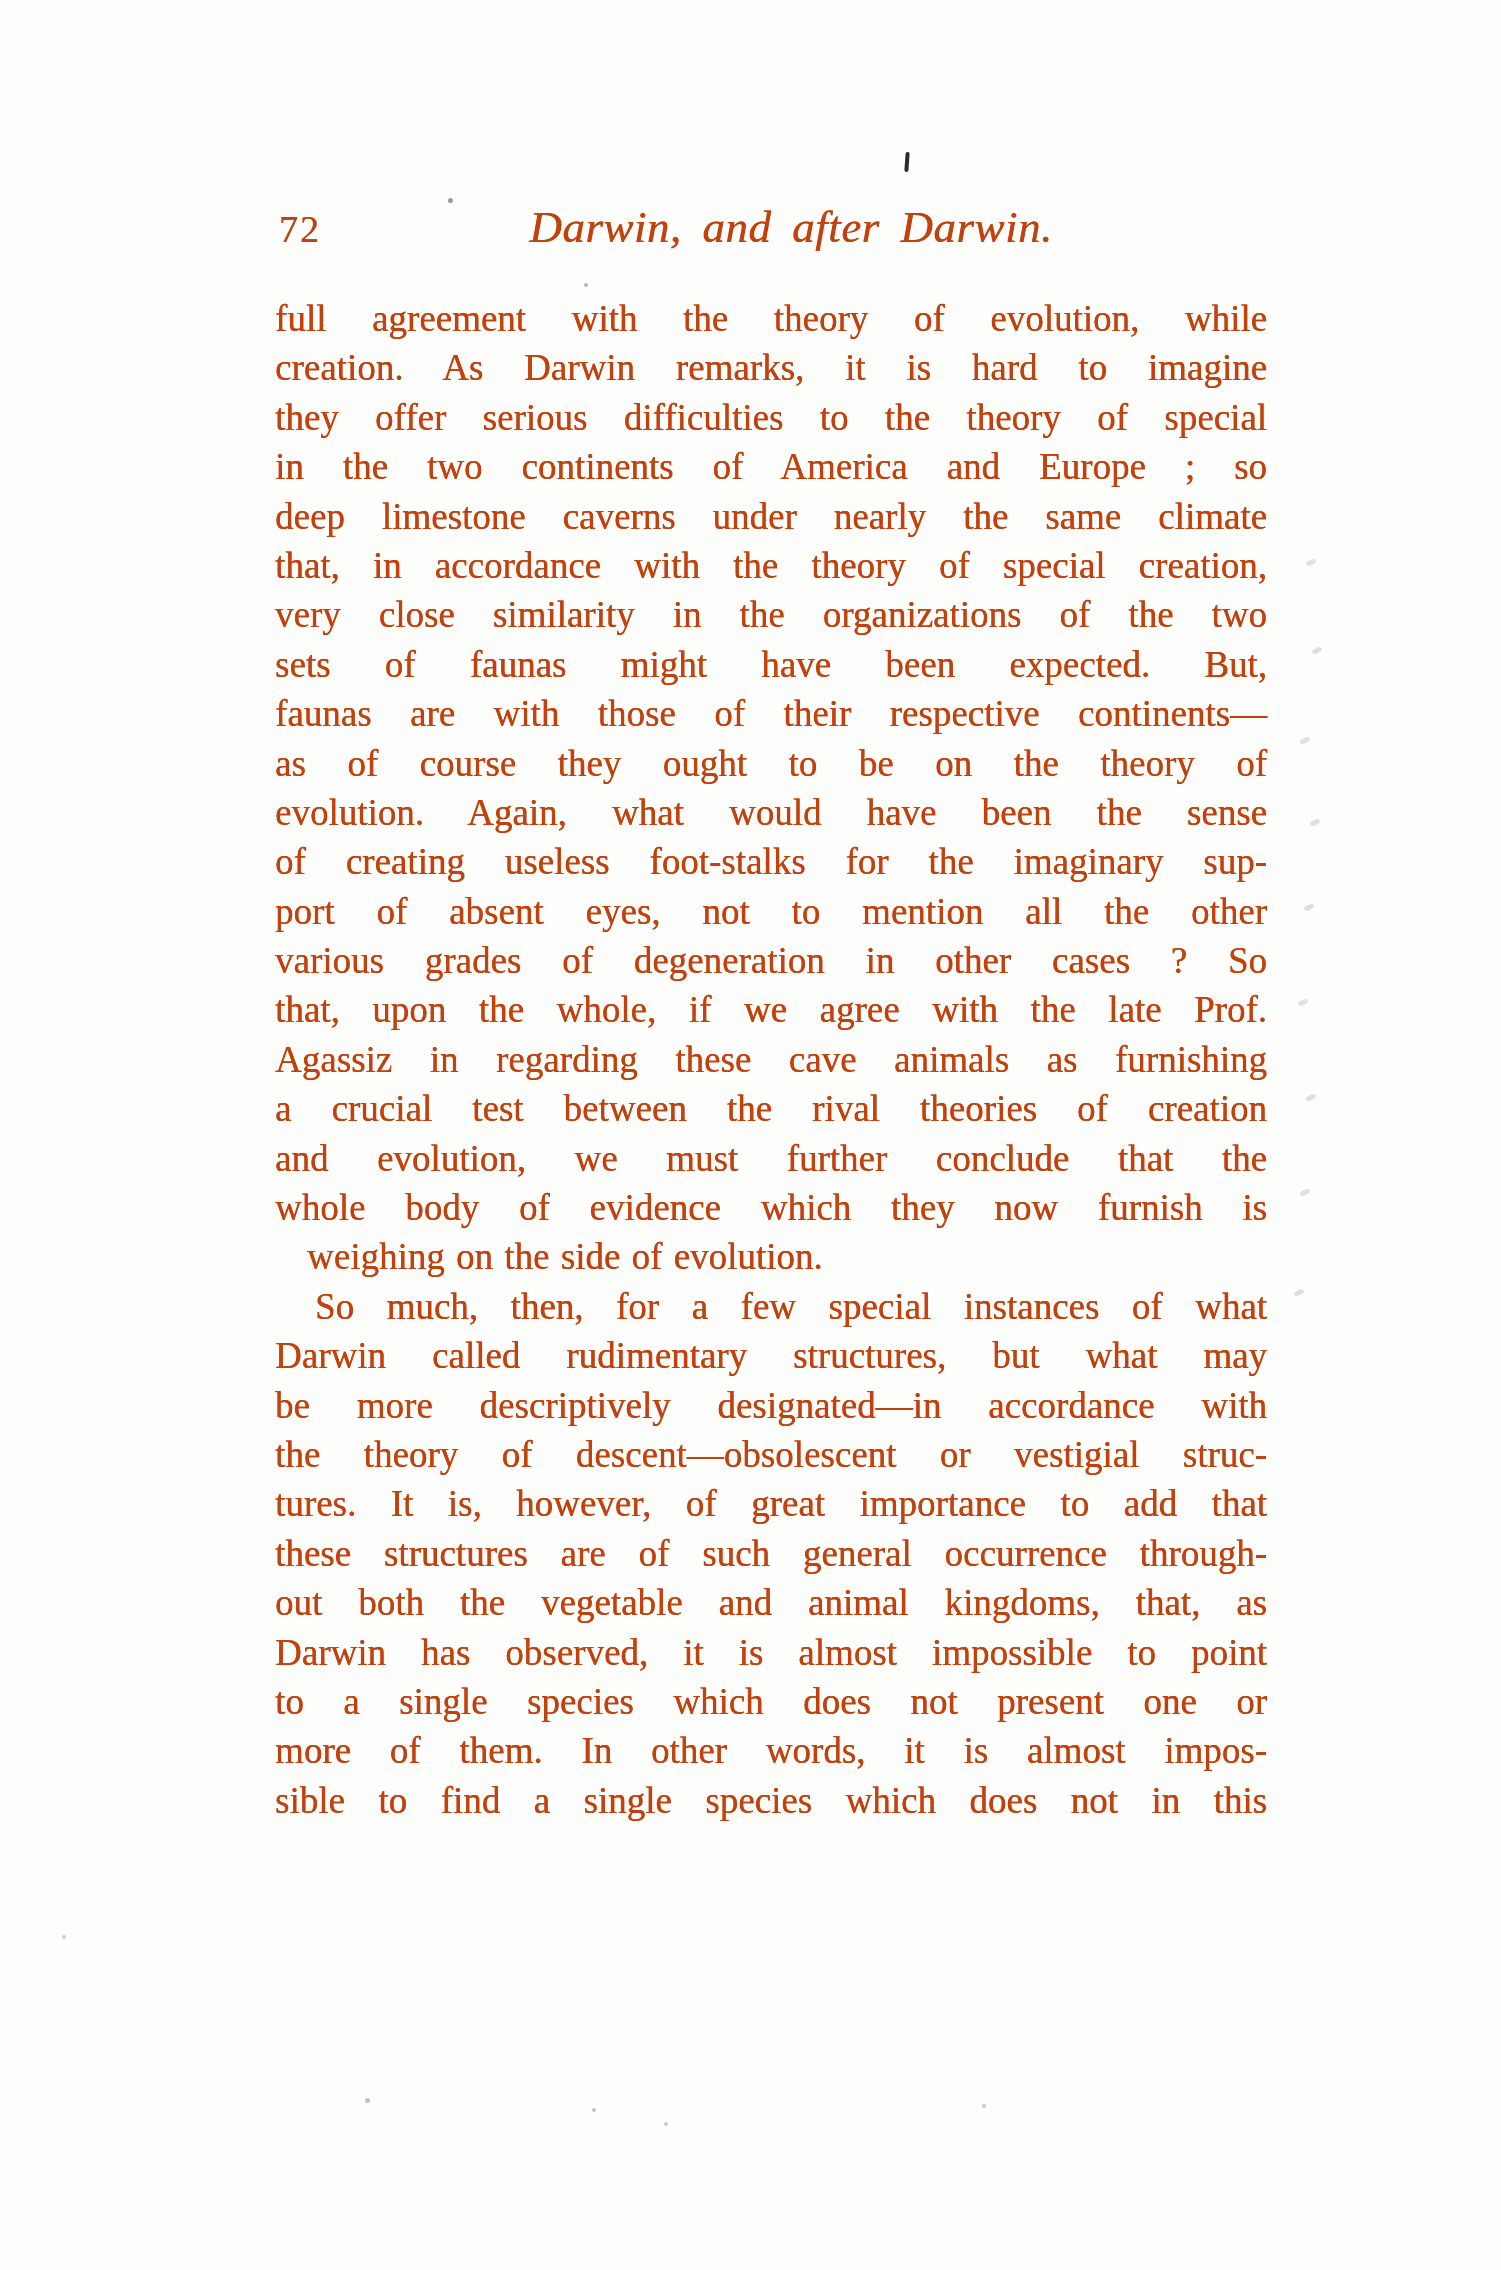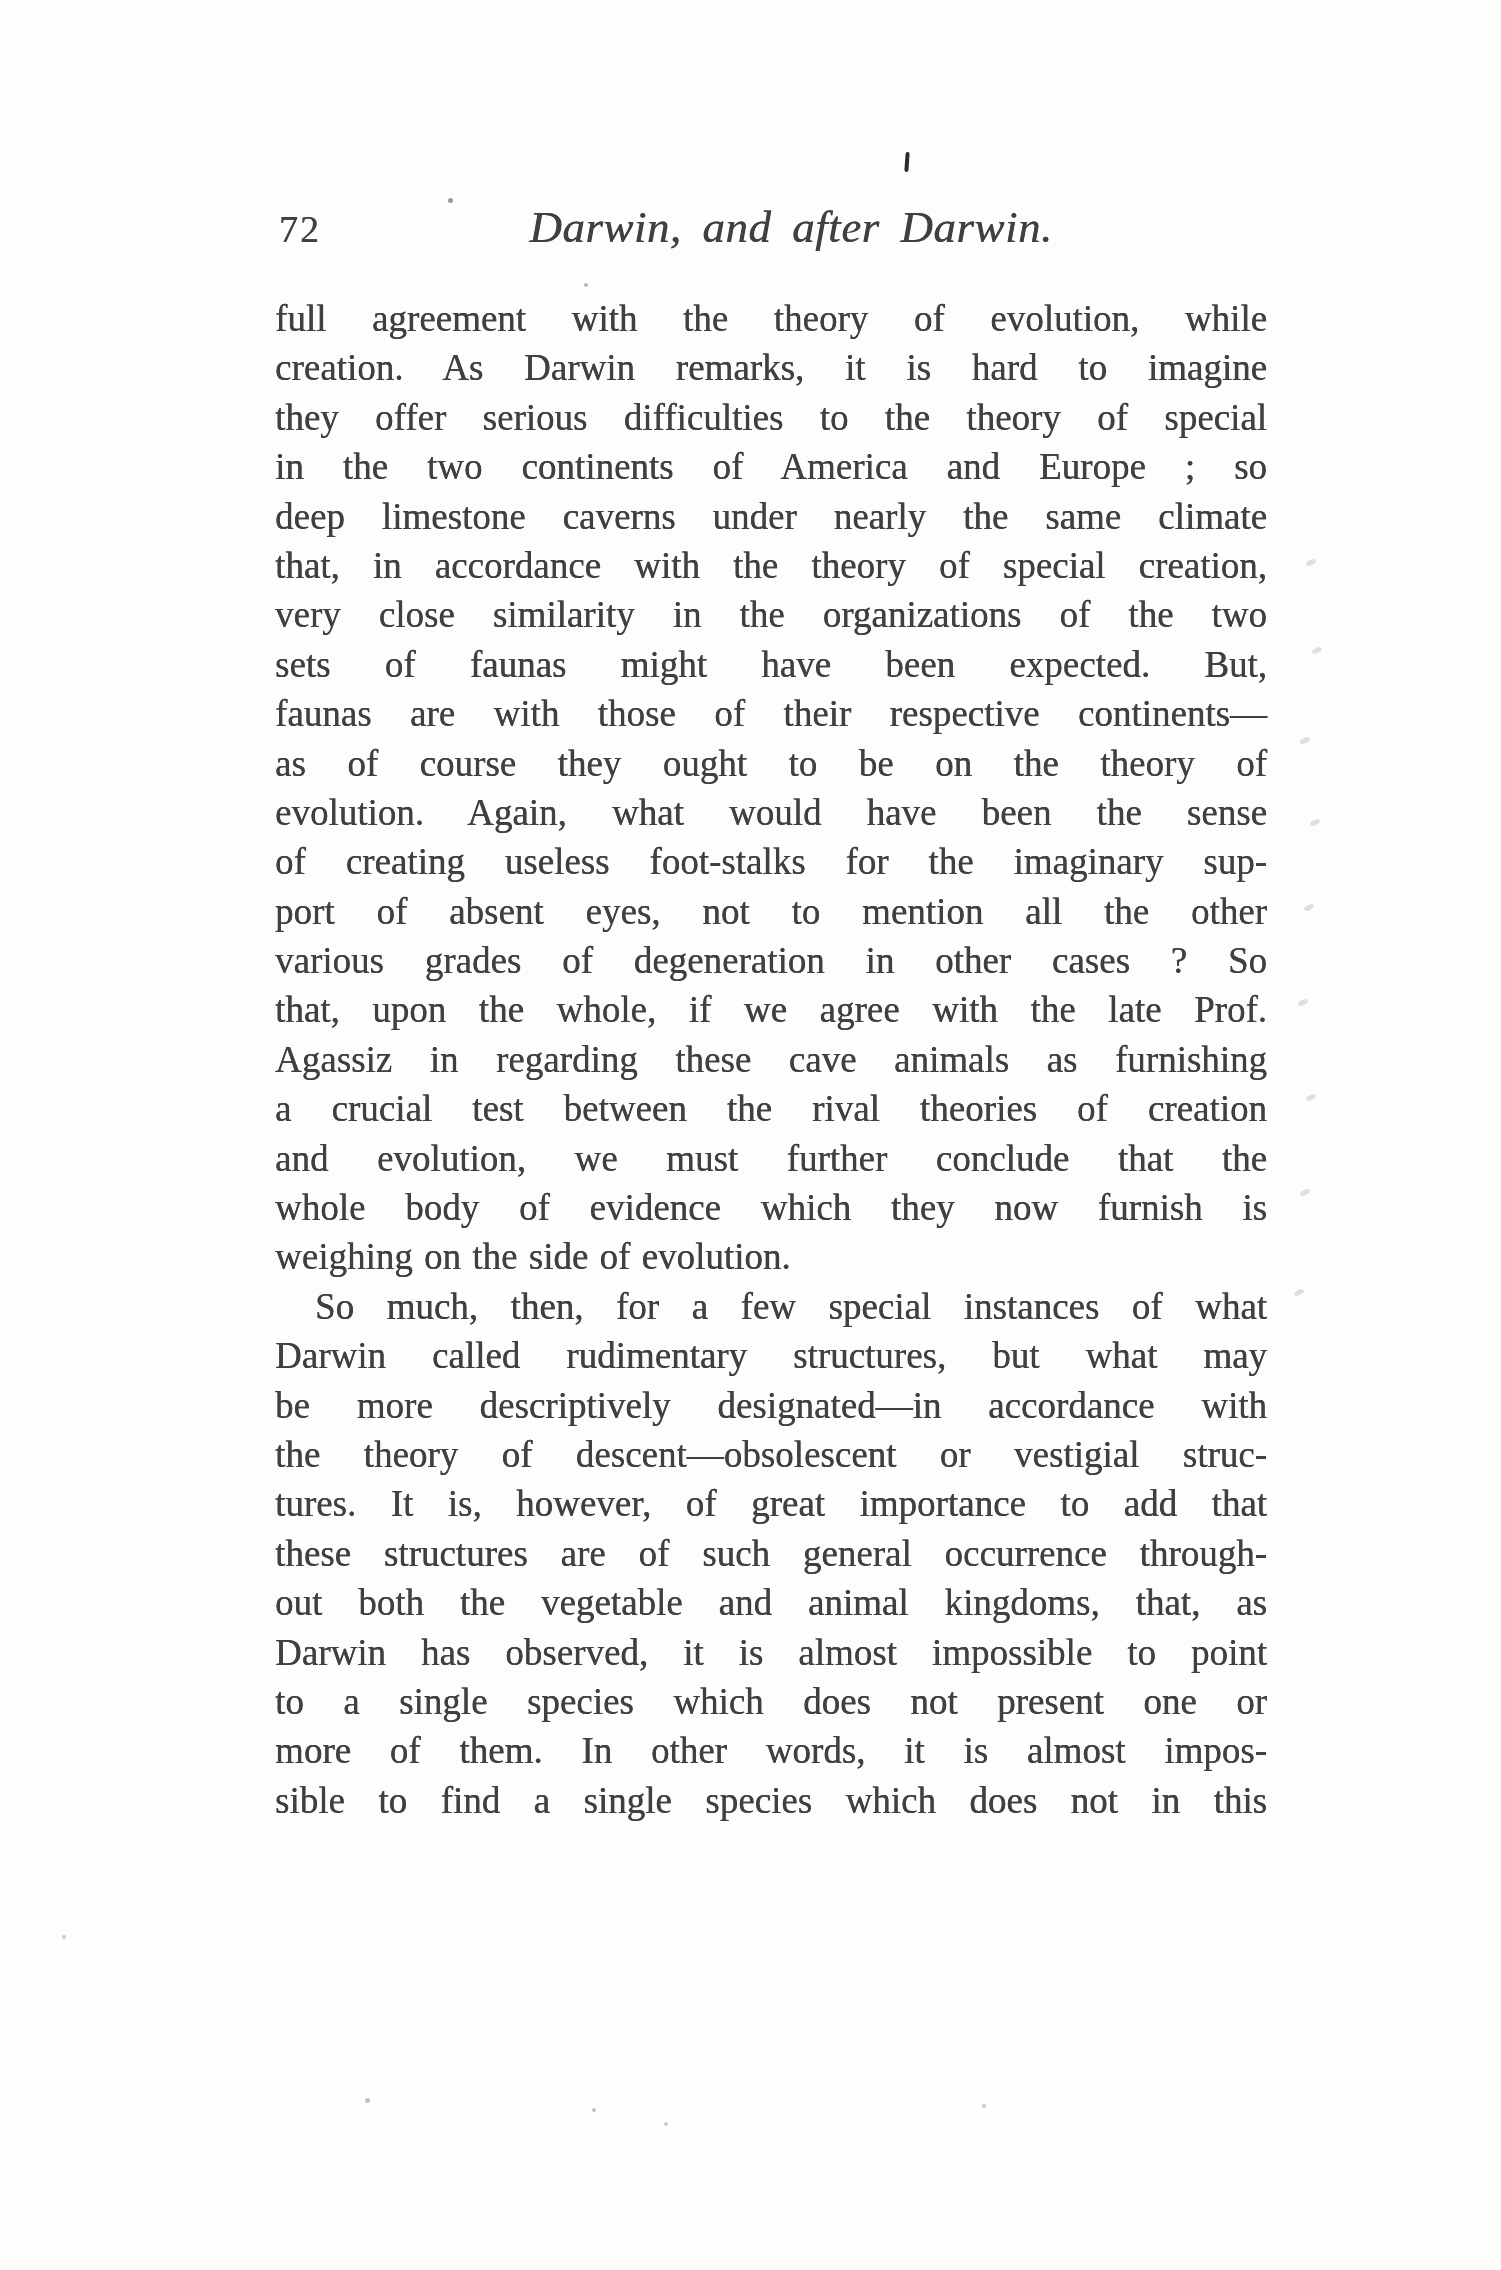--- a/index.html
+++ b/index.html
@@ -8,21 +8,21 @@
     background: #e9e9e7;
   }
   .page {
     position: relative;
     width: 1501px;
     height: 2270px;
     margin: 0 auto;
     background: #fdfdfb;
     overflow: hidden;
     font-family: "Liberation Serif", "DejaVu Serif", serif;
-    color: #404040;
+    color: #c2410c;
   }
   
   .header {
     position: absolute;
     left: 275px;
     top: 190px;
     width: 992px;
     height: 58px;
   }
   .page-number {
@@ -61,20 +61,21 @@
     height: 49.4px;
     white-space: nowrap;
     text-align: justify;
     text-align-last: justify;
     word-spacing: 2px;
     text-shadow: 0.35px 0 0 currentColor;
   }
   .line.nojust {
     text-align: left;
     text-align-last: left;
+    margin-left: 32px;
   }
   .line.indent {
     padding-left: 40px;
   }
   
   .speck {
     position: absolute;
     background: #9a9a96;
     border-radius: 50%;
   }

